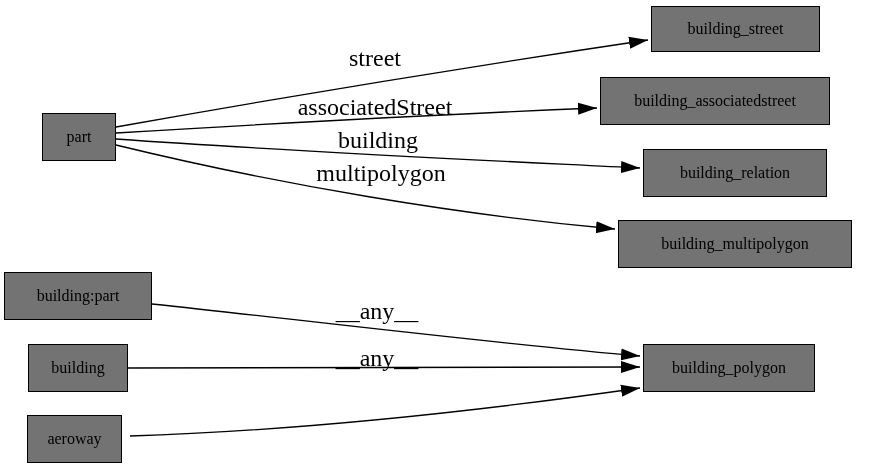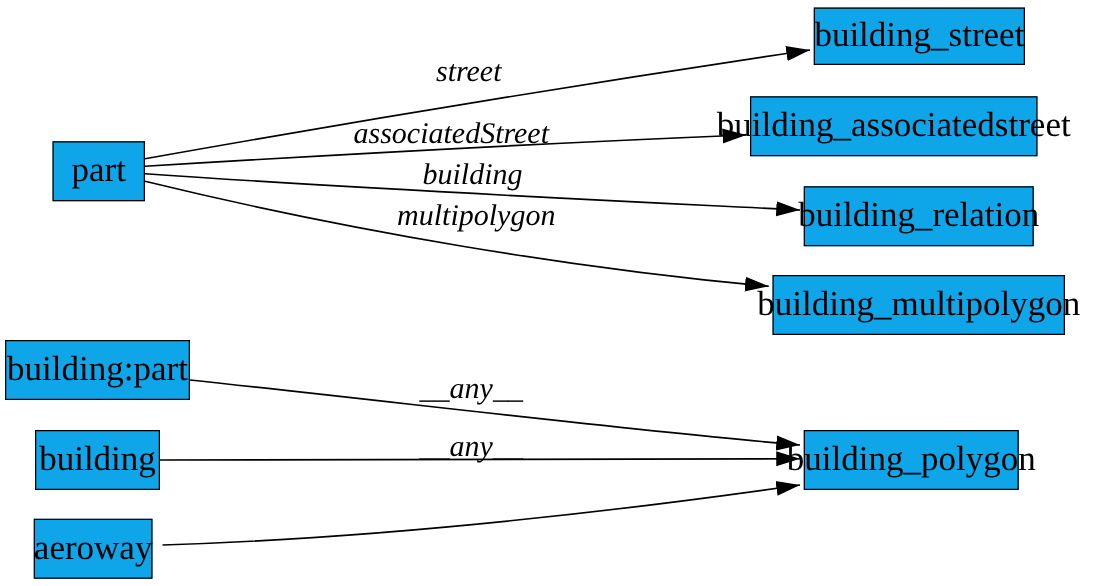--- a/index.html
+++ b/index.html
@@ -19,37 +19,36 @@
   }
   .edge {
     fill: none;
     stroke: #000000;
     stroke-width: 1.3;
   }
   .node {
     position: absolute;
     box-sizing: border-box;
     border: 1.4px solid #000000;
-    background: #0ea5e9;
+    background: #737373;
     display: flex;
     align-items: center;
     justify-content: center;
-    font-size: 28px;
+    font-size: 16px;
     line-height: 1;
     white-space: nowrap;
   }
   .edge-label {
     position: absolute;
     transform: translate(-50%, -50%);
     font-size: 24px;
     line-height: 20px;
     white-space: nowrap;
     text-align: center;
     background: transparent;
-    font-style: italic;
   }
   .edge-label span { display: block; }
 </style>
 </head>
 <body>
 
 <div class="canvas">
 
   <svg class="edges-layer" width="875" height="469" viewBox="0 0 875 469" xmlns="http://www.w3.org/2000/svg">
     <defs>
@@ -79,21 +78,21 @@
   <div class="node" style="left:4px; top:272px; width:148px; height:48px">building:part</div>
 
   <div class="node" style="left:28px; top:344px; width:100px; height:48px">building</div>
 
   <div class="node" style="left:27px; top:415px; width:95px; height:48px">aeroway</div>
 
   <div class="node" style="left:643px; top:344px; width:172px; height:48px">building_polygon</div>
 
   <div class="edge-label" style="left:375px; top:58px">street</div>
 
-  <div class="edge-label" style="left:361px; top:107px">associatedStreet</div>
+  <div class="edge-label" style="left:375px; top:107px">associatedStreet</div>
 
   <div class="edge-label" style="left:378px; top:140px">building</div>
 
   <div class="edge-label" style="left:381px; top:173px">multipolygon</div>
 
   <div class="edge-label" style="left:377px; top:311px">__any__</div>
 
   <div class="edge-label" style="left:377px; top:358px">__any__</div>
 
 

